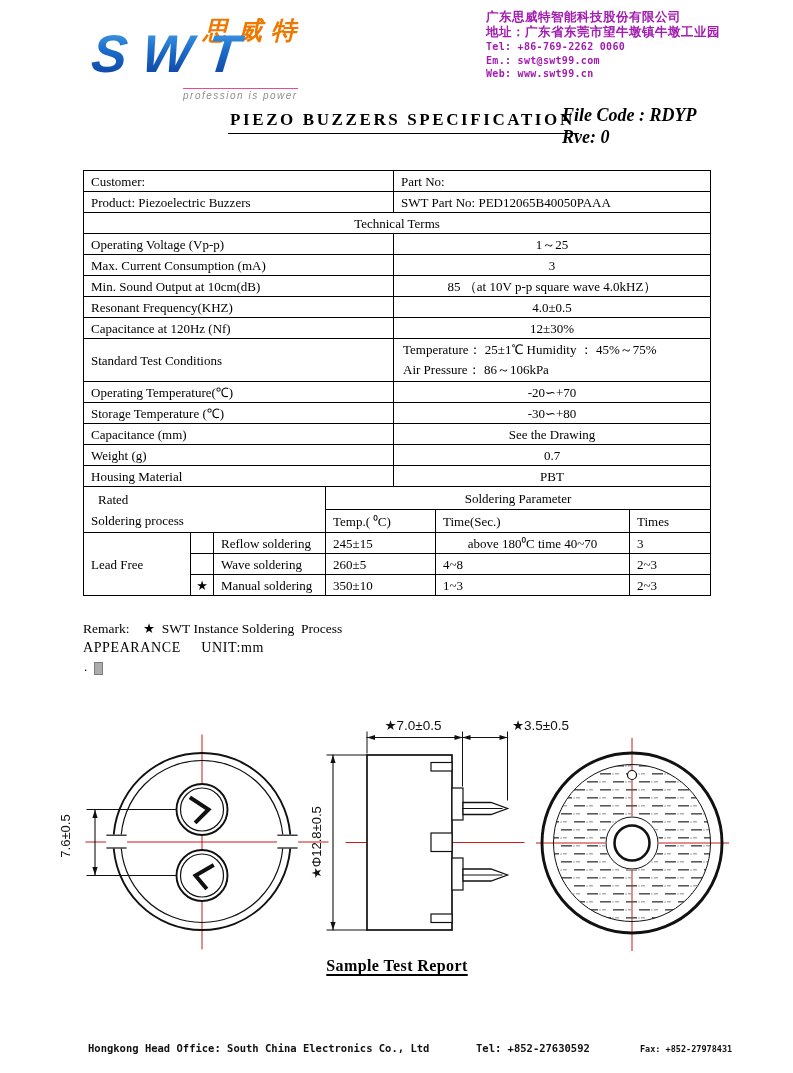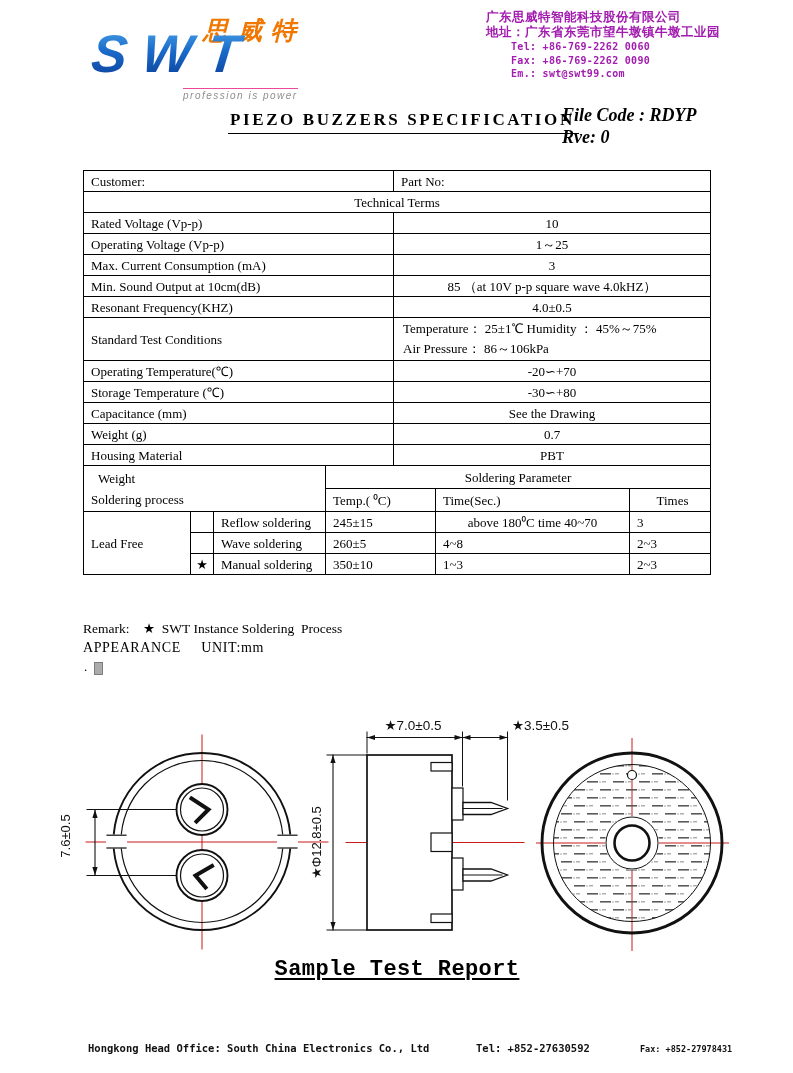--- a/index.html
+++ b/index.html
@@ -30,21 +30,21 @@
   .logo-slogan{
     left:183px;top:88px;
     font-family:"Liberation Sans",sans-serif;
     font-size:10px;font-style:italic;color:#8f8f8f;letter-spacing:1.5px;
     border-top:1px solid #ec4899;padding-top:1px;
   }
 
   
   .company{left:486px;top:10px;width:280px;color:#a21caf;}
   .company .cn{font-size:12.5px;font-weight:bold;line-height:15px;letter-spacing:.5px;}
-  .company .mono{font-family:"DejaVu Sans Mono",monospace;font-size:10px;font-weight:bold;line-height:13.5px;letter-spacing:.3px;margin-left:25px;}
+  .company .mono{font-family:"DejaVu Sans Mono",monospace;font-size:10px;font-weight:bold;line-height:13.5px;letter-spacing:.3px;}
 
   
   .doc-title{
     left:228px;top:110px;
     font-size:17px;font-weight:600;letter-spacing:2.6px;
     border-bottom:1.6px solid #000;padding:0 4px 3px 2px;white-space:nowrap;
   }
   .filecode{left:562px;top:104px;font-size:18px;font-weight:bold;font-style:italic;line-height:22px;}
 
   
@@ -67,86 +67,89 @@
   .appearance{left:83px;top:640px;font-size:14px;letter-spacing:.6px;white-space:pre;}
   .artifact{left:84px;top:659px;font-size:13px;}
   .artifact .box{display:inline-block;width:7px;height:11px;background:#ababab;border:1px solid #7d7d7d;margin-left:7px;vertical-align:middle;}
 
   
   .drawing{left:0;top:690px;}
 
   
   .report{
     left:250px;top:957px;width:294px;text-align:center;
-    font-size:22px;font-weight:bold;
+    font-size:16px;font-weight:bold;
     text-decoration:underline;text-decoration-thickness:1.6px;text-underline-offset:3px;
     letter-spacing:.4px;
-    font-family:Liberation Mono, monospace;
   }
   .footer{left:88px;top:1042px;width:680px;height:14px;
     font-family:"DejaVu Sans Mono",monospace;font-weight:bold;color:#111;}
   .footer span{position:absolute;top:0;font-size:10.5px;white-space:nowrap;}
   .footer .office{left:0;}
   .footer .tel{left:388px;}
   .footer .fax{left:552px;font-size:8.5px;top:2px;}
 </style>
 </head>
 <body>
 
 <div class="abs logo-cn">思威特</div>
 <div class="abs logo-latin">SWT</div>
 <div class="abs logo-slogan">profession is power</div>
 
 <div class="abs company">
   <div class="cn">广东思威特智能科技股份有限公司</div>
   <div class="cn">地址：广东省东莞市望牛墩镇牛墩工业园</div>
   <div class="mono">Tel: +86-769-2262 0060</div>
-  <div class="mono">Fax: +86-769-2262 0090</div>
   <div class="mono">Em.: swt@swt99.com</div>
+  <div class="mono">Web: www.swt99.cn</div>
 </div>
 
 <div class="abs doc-title">PIEZO BUZZERS SPECIFICATION</div>
 <div class="abs filecode">
   <div>File Code : RDYP</div>
   <div>Rve: 0</div>
 </div>
 
 <div class="abs tablewrap">
   <table>
     <colgroup>
         <col style="width:310px">
         <col style="width:317px">
       </colgroup>
     <tbody>
         <tr>
       <td>Customer:</td>
       <td>Part No:</td>
     </tr>
     <tr>
+      <td>Product: Piezoelectric Buzzers</td>
+      <td>SWT Part No: PED12065B40050PAAA</td>
+    </tr>
+    <tr>
       <td class="c" colspan="2">Technical Terms</td>
-    </tr>
-    <tr>
-      <td>Rated Voltage (Vp-p)</td>
-      <td class="c">10</td>
     </tr>
     <tr>
       <td>Operating Voltage (Vp-p)</td>
       <td class="c">1～25</td>
     </tr>
     <tr>
       <td>Max. Current Consumption (mA)</td>
       <td class="c">3</td>
     </tr>
     <tr>
       <td>Min. Sound Output at 10cm(dB)</td>
       <td class="c">85 （at 10V p-p square wave 4.0kHZ）</td>
     </tr>
     <tr>
       <td>Resonant Frequency(KHZ)</td>
       <td class="c">4.0±0.5</td>
+    </tr>
+    <tr>
+      <td>Capacitance at 120Hz (Nf)</td>
+      <td class="c">12±30%</td>
     </tr>
     <tr class="stc">
       <td>Standard Test Conditions</td>
       <td>
         <div class="vals">Temperature： 25±1℃ Humidity ： 45%～75%</div>
         <div class="vals">Air Pressure： 86～106kPa</div>
       </td>
     </tr>
     <tr>
       <td>Operating Temperature(℃)</td>
@@ -176,29 +179,29 @@
       <col style="width:107px">
         <col style="width:23px">
         <col style="width:112px">
       <col style="width:110px">
         <col style="width:194px">
         <col style="width:81px">
     </colgroup>
     <tbody>
         <tr>
       <td class="hdr2" colspan="3" rowspan="2" style="padding:0;">
-        <div class="l1">Weight</div>
+        <div class="l1">Rated</div>
         <div style="padding-left:7px;">Soldering process</div>
       </td>
       <td class="c" colspan="3" style="height:22px;">Soldering  Parameter</td>
     </tr>
     <tr>
       <td style="height:22px;margin-top:36px;">Temp.( ⁰C)</td>
       <td style="height:22px;">Time(Sec.)</td>
-      <td style="height:22px;text-align:center;">Times</td>
+      <td style="height:22px;">Times</td>
     </tr>
     <tr>
       <td rowspan="3">Lead Free</td>
       <td class="star"></td>
       <td>Reflow soldering</td>
       <td>245±15</td>
       <td class="c">above  180⁰C time 40~70</td>
       <td>3</td>
     </tr>
     <tr>

